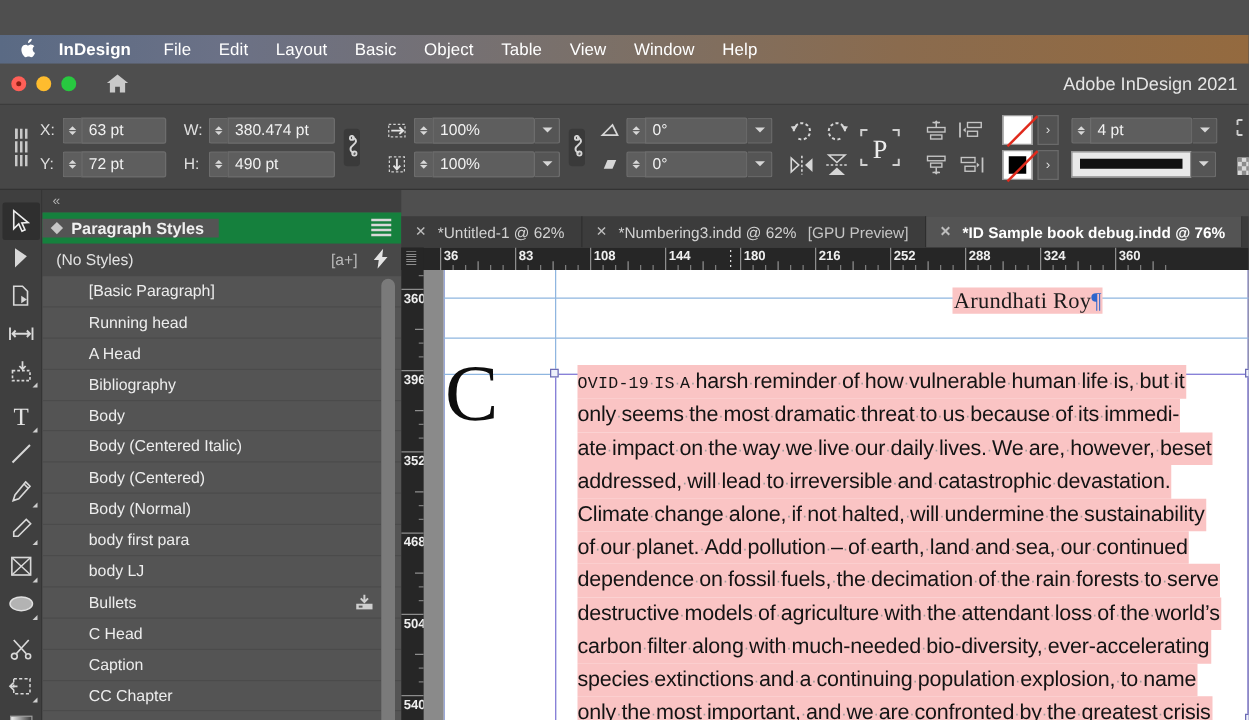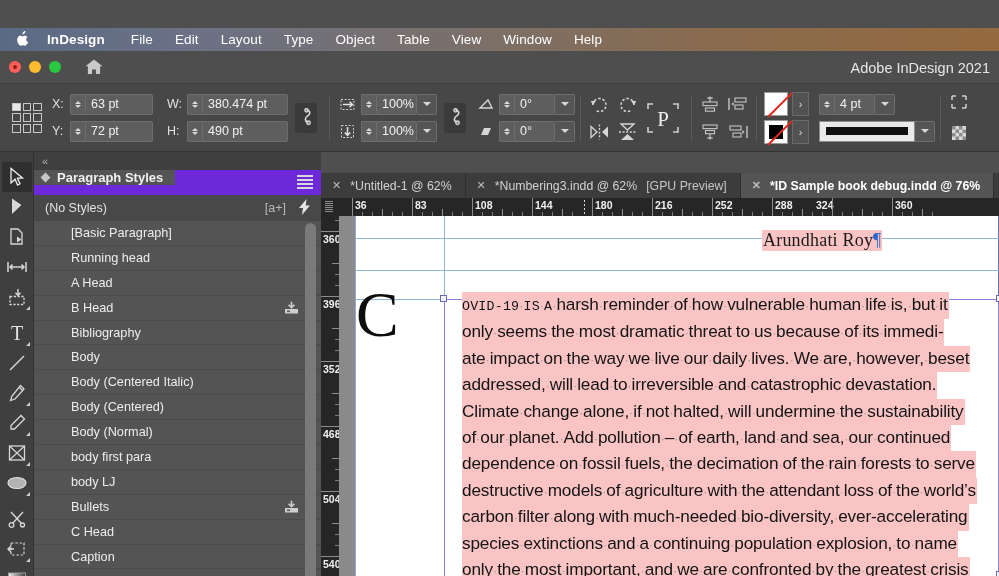--- a/index.html
+++ b/index.html
@@ -82,21 +82,21 @@
   .stepper .dn { border-top: 3.5px solid #d8d8d8; }
   .txtfield {
     height: 21px; background: #5e5e5e; border: 1px solid #6d6d6d;
     border-radius: 0 2px 2px 0;
     color: #f2f2f2; font-size: 12.5px;
     display: flex; align-items: center; padding: 0 5px;
     font-family: "Liberation Sans", sans-serif;
   }
   .txtfield.w90 { width: 86px; }
   .txtfield.w70 { width: 68px; }
-  .txtfield.w62 { width: 41px; }
+  .txtfield.w62 { width: 82px; }
   .drop {
     width: 20px; height: 21px; background: #555; border: 1px solid #6d6d6d; border-left: none;
     border-radius: 0 2px 2px 0; display: flex; align-items: center; justify-content: center;
   }
   .chev { width: 0; height: 0; border-left: 4px solid transparent; border-right: 4px solid transparent; border-top: 4.5px solid #d6d6d6; }
   .linkbtn {
     width: 22px; height: 30px; background: #3a3a3a; border-radius: 3px;
     display: flex; align-items: center; justify-content: center;
     margin: 0 7px; color: #d8d8d8; font-size: 15px;
   }
@@ -166,21 +166,21 @@
     background: #3f3f3f;
     display: flex; align-items: center; padding-left: 8px;
     color: #b4b4b4; font-size: 11px;
   }
 
   
   .panel {
     position: absolute; top: 142px; left: 34px; width: 287px; height: 434px;
     background: #484848;
   }
-  .panel-tabstrip { height: 25px; background: #6d28d9; display: flex; align-items: flex-start; }
+  .panel-tabstrip { height: 25px; background: #15803d; display: flex; align-items: center; }
   .panel-tab {
     background: #545454; display: flex; align-items: center; gap: 8px;
     padding: 0 12px 0 8px; color: #f0f0f0; font-size: 13px; font-weight: bold;
   }
   .panel-tab .diamond {
     width: 7px; height: 7px; background: #c7c7c7; transform: rotate(45deg);
   }
   .panel-menu {
     position: absolute; right: 8px; top: 5px;
     width: 16px; height: 14px;
@@ -309,21 +309,21 @@
   <div class="menubar">
     <span class="apple-logo">
       <svg width="14" height="16" viewBox="0 0 14 16" aria-hidden="true">
         <path fill="#ffffff" d="M9.6 2.2c.5-.6.9-1.5.8-2.2-.8 0-1.7.5-2.2 1.1-.5.6-.9 1.4-.8 2.2.8.1 1.7-.4 2.2-1.1zM11.1 8.5c0-1.6 1.3-2.4 1.4-2.5-.8-1.1-2-1.3-2.4-1.3-1-.1-2 .6-2.5.6s-1.3-.6-2.2-.6c-1.1 0-2.2.7-2.7 1.7-1.2 2-.3 5 .8 6.6.6.8 1.2 1.7 2.1 1.7.9 0 1.2-.5 2.2-.5s1.3.5 2.2.5c.9 0 1.5-.8 2.1-1.6.7-.9.9-1.8 1-1.9 0 0-1.9-.7-2-2.7z"></path>
       </svg>
     </span>
     <span class="mi app-name">InDesign</span>
     <span class="mi">File</span>
     <span class="mi">Edit</span>
     <span class="mi">Layout</span>
-    <span class="mi">Type</span>
+    <span class="mi">Basic</span>
     <span class="mi">Object</span>
     <span class="mi">Table</span>
     <span class="mi">View</span>
     <span class="mi">Window</span>
     <span class="mi">Help</span>
   </div>
 
   <div class="titlebar">
     <div class="traffic">
       <span class="tl red"></span>
@@ -767,30 +767,20 @@
       <div class="style-row">
         <span>[Basic Paragraph]</span>
       </div>
       <div class="style-row">
         <span>Running head</span>
       </div>
       <div class="style-row">
         <span>A Head</span>
       </div>
       <div class="style-row">
-        <span>B Head</span>
-        <span class="disk">
-          <svg width="15" height="13" viewBox="0 0 15 13" aria-hidden="true">
-            <path d="M7.5 0v5M4.6 3.2 7.5 6.2l2.9-3" fill="none" stroke="#cfcfcf" stroke-width="1.6"></path>
-            <rect x="1" y="7.5" width="13" height="4.5" fill="#cfcfcf"></rect>
-            <rect x="3" y="9" width="3" height="1.6" fill="#5a5a5a"></rect>
-          </svg>
-        </span>
-      </div>
-      <div class="style-row">
         <span>Bibliography</span>
       </div>
       <div class="style-row">
         <span>Body</span>
       </div>
       <div class="style-row">
         <span>Body (Centered Italic)</span>
       </div>
       <div class="style-row">
         <span>Body (Centered)</span>
@@ -849,21 +839,21 @@
 
     <div class="hruler">
       <span class="lbl" style="left:34px">36</span>
       <span class="lbl" style="left:94px">83</span>
       <span class="lbl" style="left:154px">108</span>
       <span class="lbl" style="left:214px">144</span>
       <span class="lbl" style="left:274px">180</span>
       <span class="lbl" style="left:334px">216</span>
       <span class="lbl" style="left:394px">252</span>
       <span class="lbl" style="left:454px">288</span>
-      <span class="lbl" style="left:495px">324</span>
+      <span class="lbl" style="left:514px">324</span>
       <span class="lbl" style="left:574px">360</span>
 
       <i class="tickmajor" style="left:31px"></i>
         <i class="tickmajor" style="left:91px"></i>
       <i class="tickmajor" style="left:151px"></i>
         <i class="tickmajor" style="left:211px"></i>
       <i class="tickmajor" style="left:271px"></i>
         <i class="tickmajor" style="left:331px"></i>
       <i class="tickmajor" style="left:391px"></i>
         <i class="tickmajor" style="left:451px"></i>

